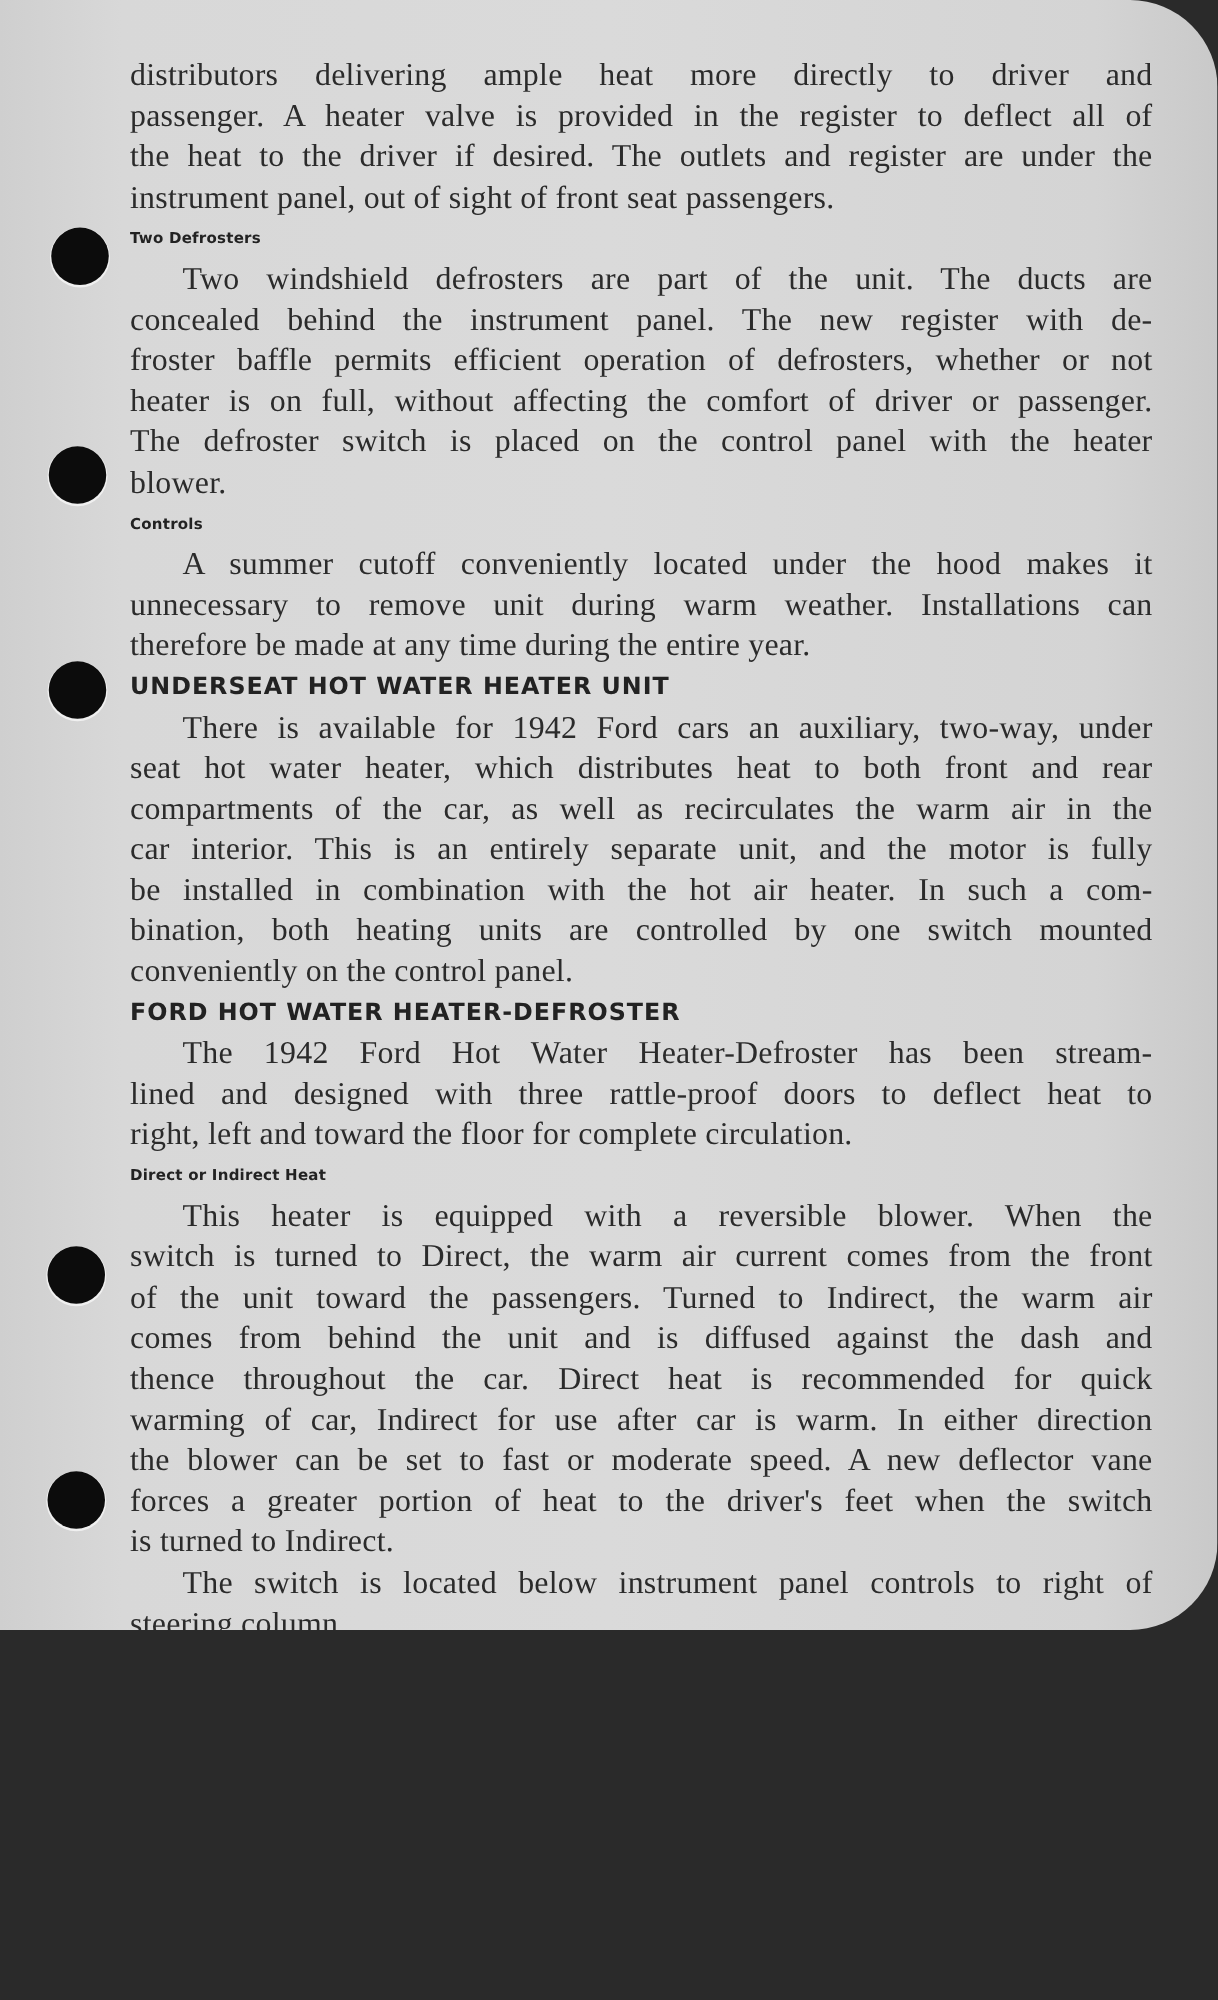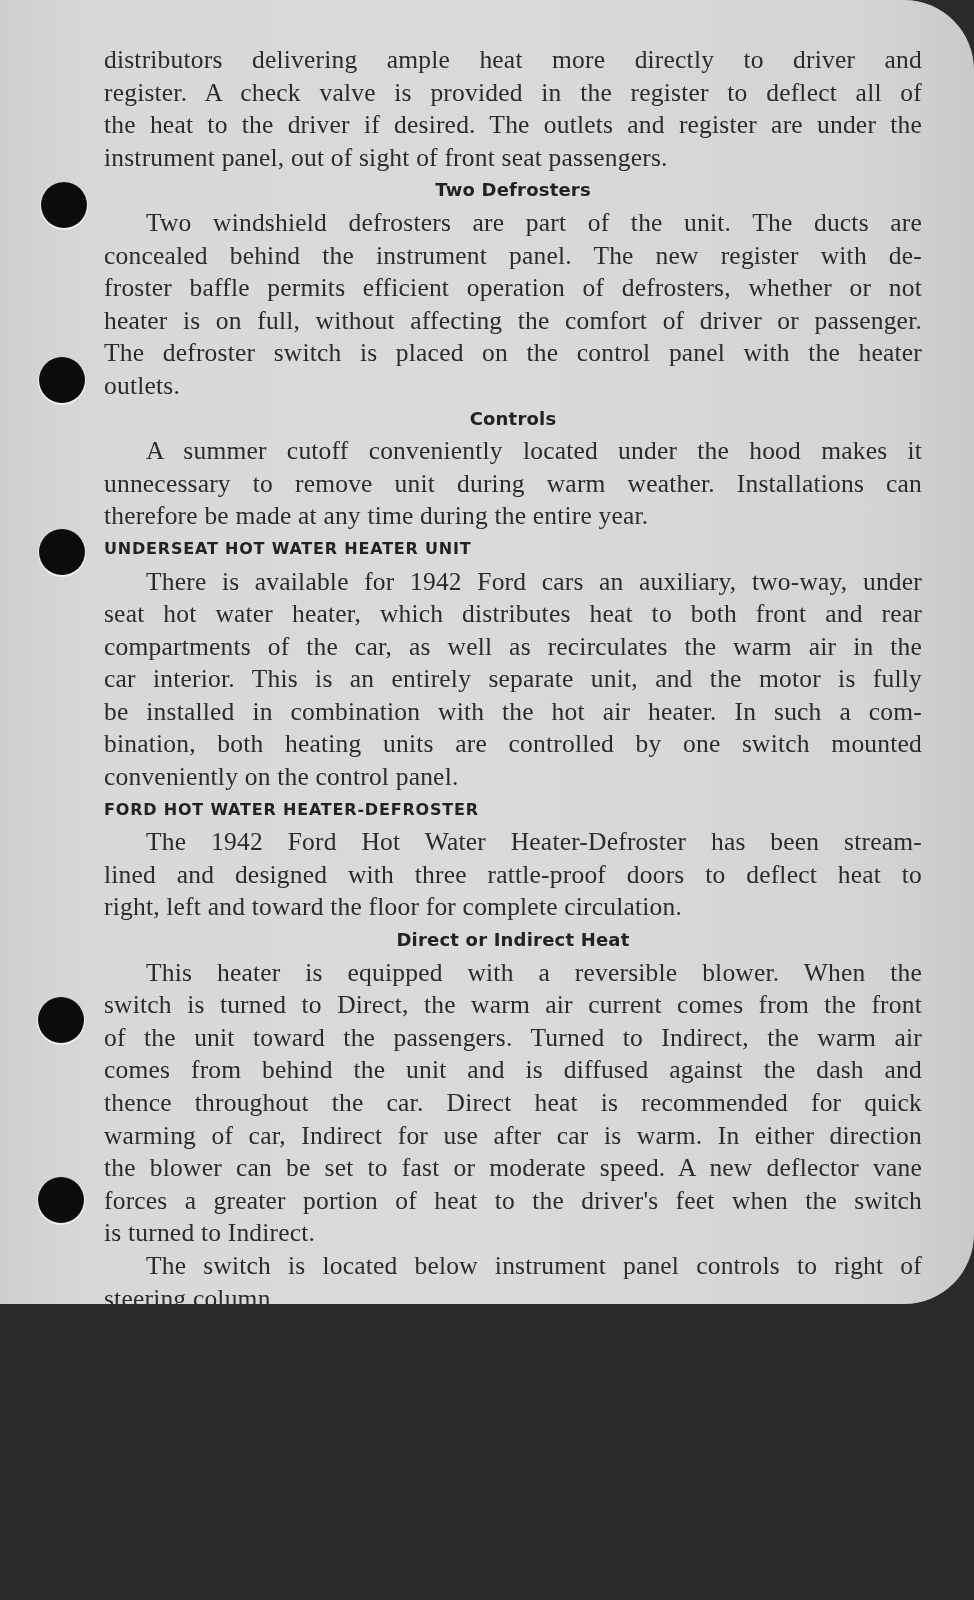--- a/index.html
+++ b/index.html
@@ -26,26 +26,26 @@
     color:#2b2b2b;
     font-size:25.5px;
     line-height:32.6px;
     letter-spacing:0.2px;
   }
   .text p { margin:0; text-align:justify; }
   .line { display:block; text-align:justify; text-align-last:justify; white-space:nowrap; }
   .line.last { text-align-last:left; }
   .sub {
     font-family:"DejaVu Sans","Liberation Sans",sans-serif;
-    font-weight:bold; font-size:18px; text-align:center;
+    font-weight:bold; font-size:12px; text-align:left;
     color:#222; letter-spacing:0.2px;
   }
   .head {
     font-family:"DejaVu Sans","Liberation Sans",sans-serif;
-    font-weight:bold; font-size:16px; color:#222;
+    font-weight:bold; font-size:19px; color:#222;
     letter-spacing:0.8px;
   }
   .pagenum {
     position:absolute; left:500px; top:1540px;
     font-family:"Liberation Serif","DejaVu Serif",serif;
     font-size:25px; color:#333;
   }
 </style>
 </head>
 <body>
@@ -55,32 +55,32 @@
       <div class="hole" style="left: 41px; top: 182px;"></div>
       <div class="hole" style="left: 39px; top: 357px;"></div>
       <div class="hole" style="left: 39px; top: 529px;"></div>
       <div class="hole" style="left: 38px; top: 997px;"></div>
       <div class="hole" style="left: 38px; top: 1177px;"></div>
       <div class="hole" style="left: 38px; top: 1357px;"></div>
     </div>
   <div class="text" id="text">
       <p>
         <span class="line">distributors delivering ample heat more directly to driver and</span>
-        <span class="line">register. A check valve is provided in the register to deflect all of</span>
+        <span class="line">passenger. A heater valve is provided in the register to deflect all of</span>
         <span class="line">the heat to the driver if desired. The outlets and register are under the</span>
         <span class="line last">instrument panel, out of sight of front seat passengers.</span>
       </p>
       <div class="sub" style="line-height: 32.6px;">Two Defrosters</div>
       <p>
         <span class="line" style="padding-left: 42px;">Two windshield defrosters are part of the unit. The ducts are</span>
         <span class="line">concealed behind the instrument panel. The new register with de-</span>
         <span class="line">froster baffle permits efficient operation of defrosters, whether or not</span>
         <span class="line">heater is on full, without affecting the comfort of driver or passenger.</span>
         <span class="line">The defroster switch is placed on the control panel with the heater</span>
-        <span class="line last">outlets.</span>
+        <span class="line last">blower.</span>
       </p>
       <div class="sub" style="line-height: 32.6px;">Controls</div>
       <p>
         <span class="line" style="padding-left: 42px;">A summer cutoff conveniently located under the hood makes it</span>
         <span class="line">unnecessary to remove unit during warm weather. Installations can</span>
         <span class="line last">therefore be made at any time during the entire year.</span>
       </p>
       <div class="head" style="line-height: 32.6px;">UNDERSEAT HOT WATER HEATER UNIT</div>
       <p>
         <span class="line" style="padding-left: 42px;">There is available for 1942 Ford cars an auxiliary, two-way, under</span>

